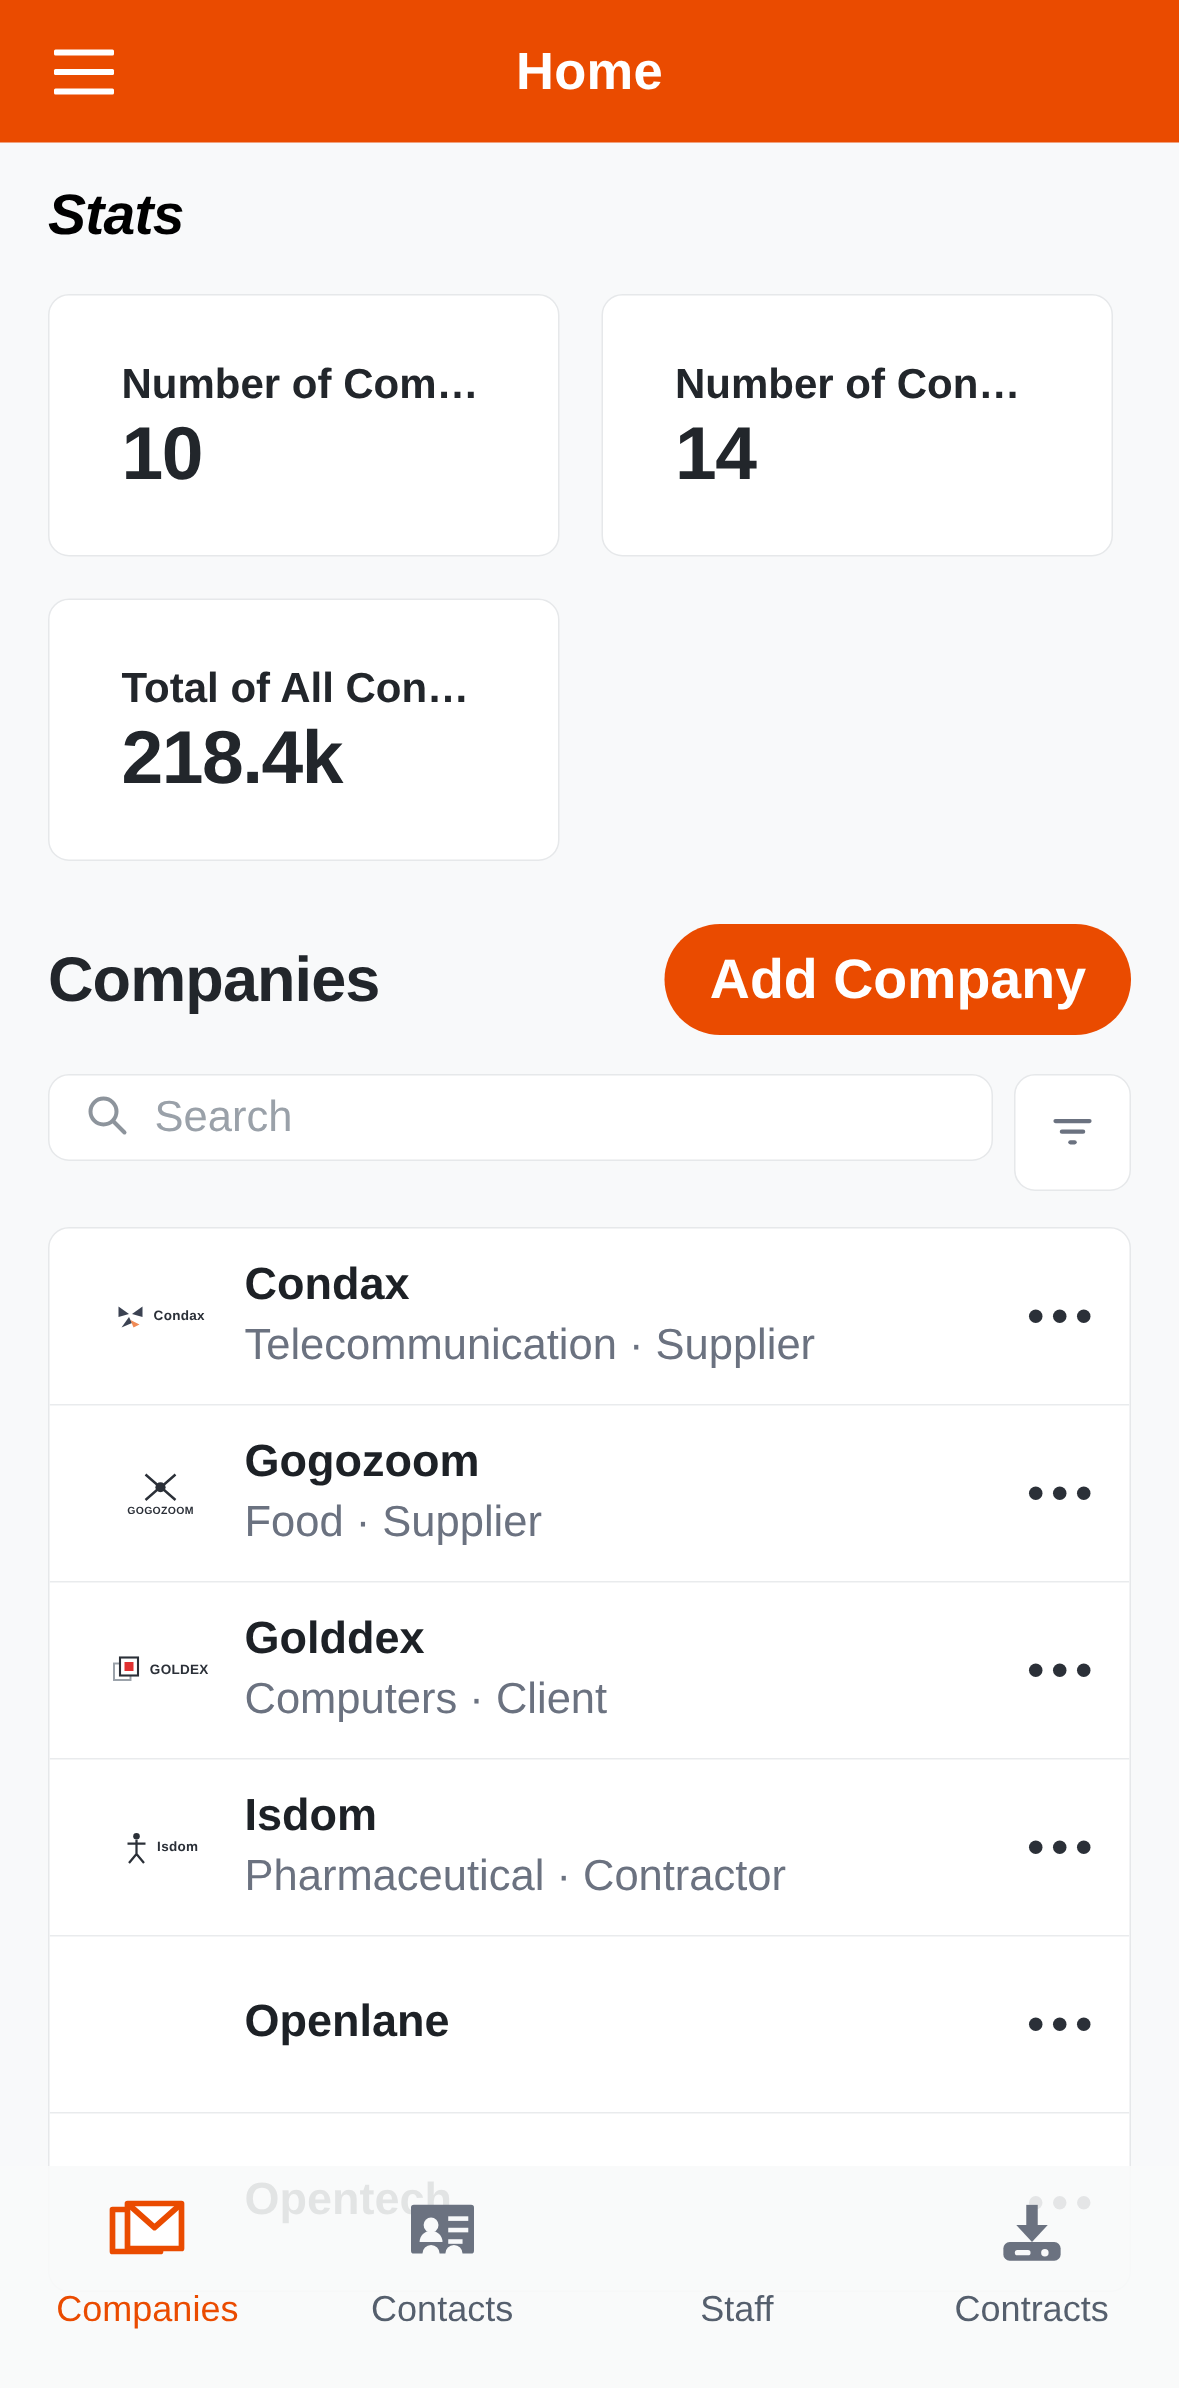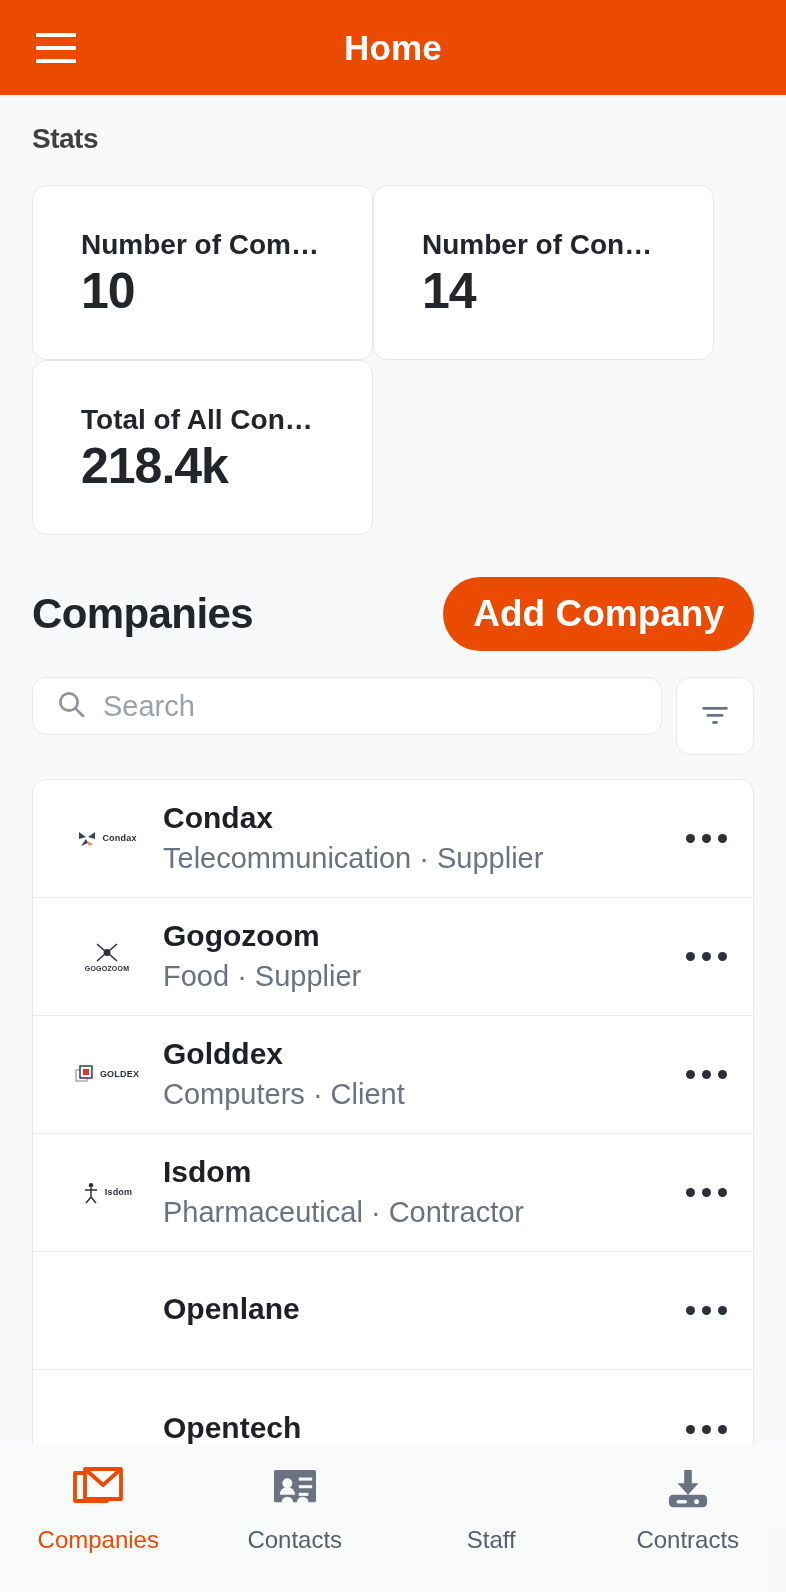--- a/index.html
+++ b/index.html
@@ -24,27 +24,27 @@
   .hamburger span { display: block; height: 4px; background: #fff; border-radius: 1px; width: 100%; }
   .appbar-title {
     width: 100%; text-align: center; color: #fff;
     font-size: 35px; font-weight: 700; letter-spacing: .2px;
   }
 
   
   .scroll { position: absolute; top: 95px; left: 0; right: 0; bottom: 0; overflow: hidden; }
 
   .section-title {
-    font-size: 28px; font-weight: 700; color: #404040;
-    padding: 0 32px; margin-top: 28px; letter-spacing: -0.5px;
+    font-size: 38px; font-weight: 700; color: #000000;
+    padding: 0 32px; margin-top: 28px; letter-spacing: -0.5px; font-style: italic;
   }
 
   
   .stats-grid {
-    display: flex; flex-wrap: wrap; padding: 30px 32px 0 32px;
+    display: flex; flex-wrap: wrap; gap: 28px; padding: 30px 32px 0 32px;
   }
   .stat-card {
     width: 341px; height: 175px; background: #fff;
     border: 1px solid #e6e8ea; border-radius: 14px;
     display: flex; flex-direction: column; justify-content: center;
     padding: 0 0 0 48px;
   }
   .stat-label {
     font-size: 28px; font-weight: 700; color: #22262b;
     white-space: nowrap; overflow: hidden; line-height: 1.25;

